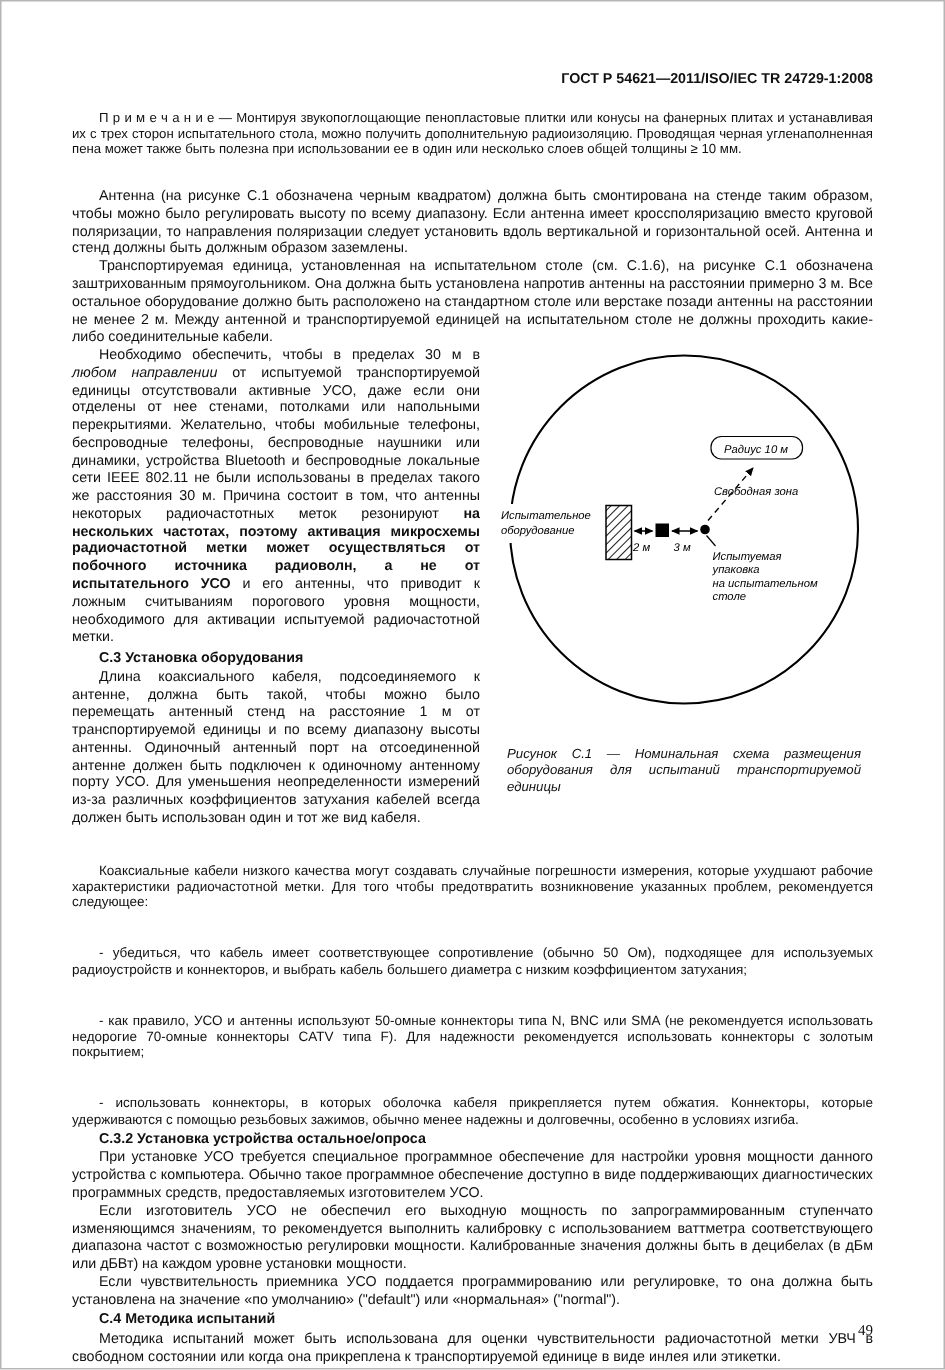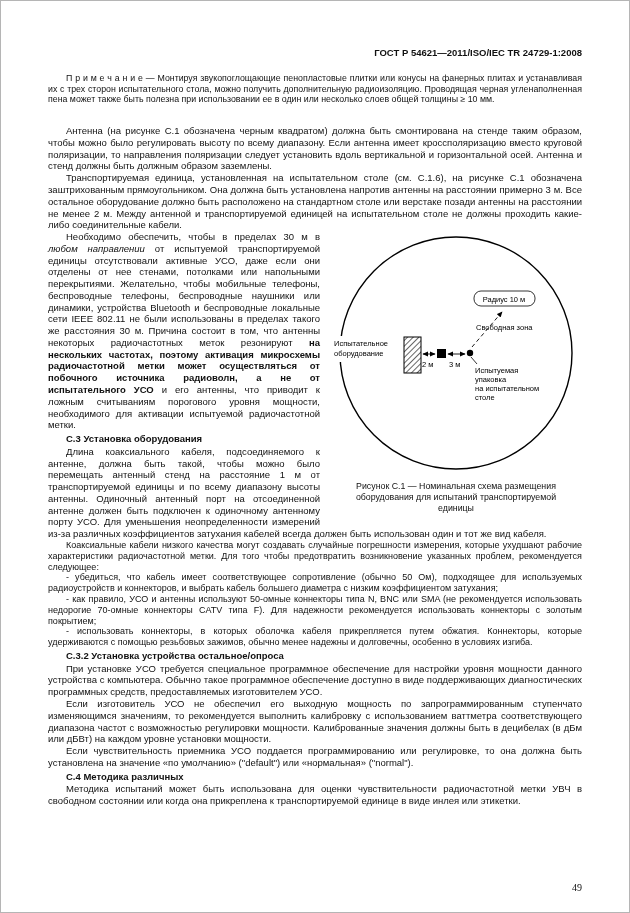--- a/index.html
+++ b/index.html
@@ -7,25 +7,25 @@
   body { width:630px; font-family:"Liberation Sans", sans-serif; color:#111; }
   .page {
     position:relative; width:630px; height:913px; background:#fff;
     border:1px solid #b5b5b5; padding:46px 47px 0 47px; overflow:hidden;
   }
   .doc-header { text-align:right; font-weight:bold; font-size:9.5px; margin-bottom:15px; }
   .body-text { font-size:9.5px; line-height:1.24; text-align:justify; }
   .para { text-indent:18px; margin:0; }
   .note { font-size:8.8px; line-height:1.22; margin-bottom:20px; }
   .heading { font-weight:bold; margin:2px 0 1px 0; }
-  .small-block .para { font-size:9px; line-height:1.2; }
-  .figure-float { float:right; width:252px; margin:2px 0 4px 10px; }
+  .small-block .para { font-size:9px; line-height:1.2;margin-top:23px; }
+  .figure-float { float:right; width:252px; margin:2px 0 4px 10px;font-style:italic; }
   .fig-svg { display:block; }
   .fig-svg text { font-family:"Liberation Sans", sans-serif; fill:#000; }
-  .fig-caption { font-size:8.8px; line-height:1.25; text-align:center; margin-top:8px; padding:0 8px; }
+  .fig-caption { font-size:8.8px; line-height:1.25; margin-top:24px; padding:0 8px; }
   .page-number { position:absolute; bottom:19px; right:47px; font-size:10px;font-family:Liberation Serif, serif; }
   em { }
   b { font-weight:bold; }
 </style>
 </head>
 <body>
 
 <div class="page">
   <div class="doc-header">ГОСТ Р 54621—2011/ISO/IEC TR 24729-1:2008</div>
 
@@ -77,18 +77,18 @@
       <p class="para">Коаксиальные кабели низкого качества могут создавать случайные погрешности измерения, которые ухудшают рабочие характеристики радиочастотной метки. Для того чтобы предотвратить возникновение указанных проблем, рекомендуется следующее:</p>
       <p class="para">- убедиться, что кабель имеет соответствующее сопротивление (обычно 50 Ом), подходящее для используемых радиоустройств и коннекторов, и выбрать кабель большего диаметра с низким коэффициентом затухания;</p>
       <p class="para">- как правило, УСО и антенны используют 50-омные коннекторы типа N, BNC или SMA (не рекомендуется использовать недорогие 70-омные коннекторы CATV типа F). Для надежности рекомендуется использовать коннекторы с золотым покрытием;</p>
       <p class="para">- использовать коннекторы, в которых оболочка кабеля прикрепляется путем обжатия. Коннекторы, которые удерживаются с помощью резьбовых зажимов, обычно менее надежны и долговечны, особенно в условиях изгиба.</p>
     </div>
 
     <p class="para heading">С.3.2 Установка устройства остальное/опроса</p>
     <p class="para">При установке УСО требуется специальное программное обеспечение для настройки уровня мощности данного устройства с компьютера. Обычно такое программное обеспечение доступно в виде поддерживающих диагностических программных средств, предоставляемых изготовителем УСО.</p>
     <p class="para">Если изготовитель УСО не обеспечил его выходную мощность по запрограммированным ступенчато изменяющимся значениям, то рекомендуется выполнить калибровку с использованием ваттметра соответствующего диапазона частот с возможностью регулировки мощности. Калиброванные значения должны быть в децибелах (в дБм или дБВт) на каждом уровне установки мощности.</p>
     <p class="para">Если чувствительность приемника УСО поддается программированию или регулировке, то она должна быть установлена на значение «по умолчанию» ("default") или «нормальная» ("normal").</p>
-    <p class="para heading">С.4 Методика различных</p>
+    <p class="para heading">С.4 Методика испытаний</p>
     <p class="para">Методика испытаний может быть использована для оценки чувствительности радиочастотной метки УВЧ в свободном состоянии или когда она прикреплена к транспортируемой единице в виде инлея или этикетки.</p>
   </div>
 
   <div class="page-number">49</div>
 </div>
 
 </body></html>

